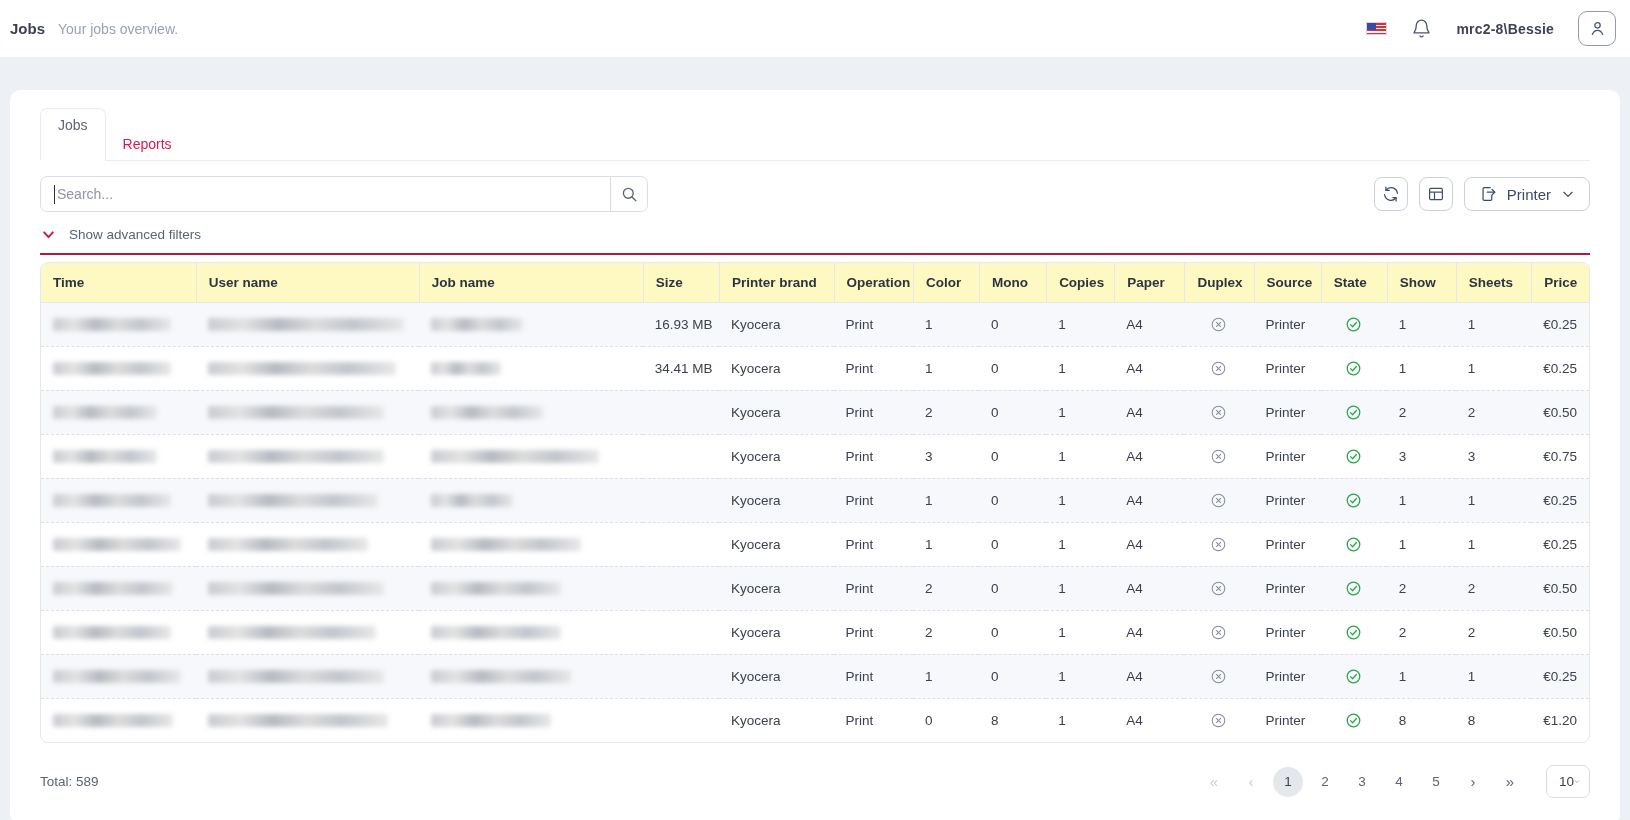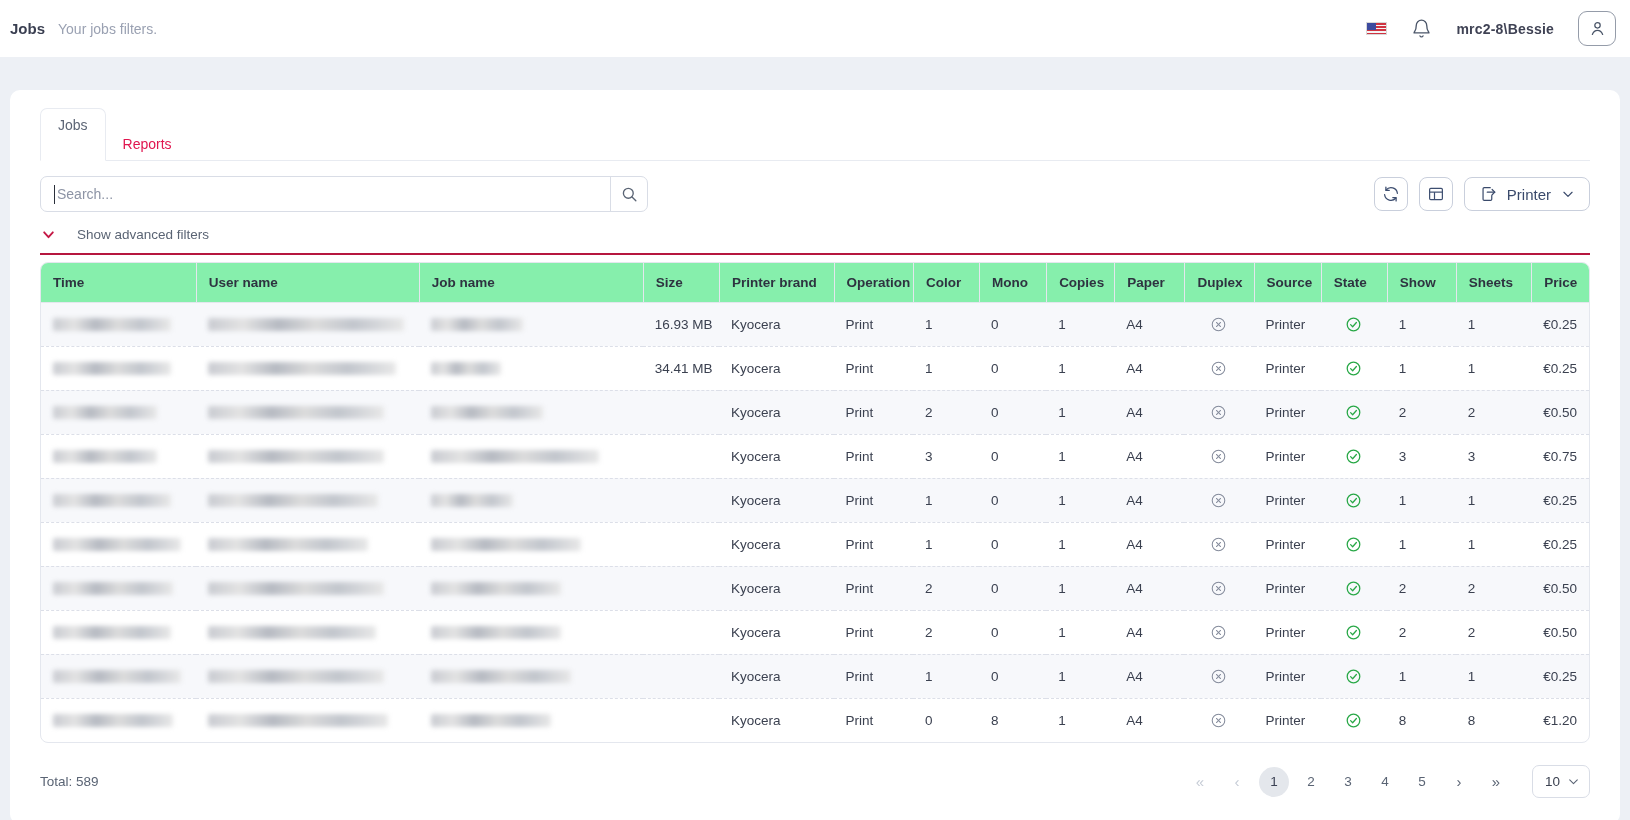--- a/index.html
+++ b/index.html
@@ -50,58 +50,58 @@
   .caret { position:absolute; left:13px; top:8px; width:1px; height:19px; background:#2a2f3a; }
   .search-btn { width:37px; border:none; border-left:1px solid #d9dde6; background:transparent;
     display:flex; align-items:center; justify-content:center; color:#5a6474; cursor:pointer; border-radius:0 7px 7px 0; }
   .toolbar-actions { display:flex; gap:11px; align-items:center; }
   .icon-btn { width:34px; height:34px; border:1px solid #c9cfdc; border-radius:8px; background:#fff;
     display:flex; align-items:center; justify-content:center; color:#3d4e70; cursor:pointer; }
   .export-btn { height:34px; border:1px solid #c9cfdc; border-radius:8px; background:#fff; cursor:pointer;
     display:flex; align-items:center; gap:10px; padding:0 14px; font-size:15px; color:#3a4a6b;
     font-family:"Liberation Sans",sans-serif; }
   
-  .filters-toggle { margin:15px 0 0 2px; display:flex; align-items:center; gap:22px;
+  .filters-toggle { margin:15px 0 0 2px; display:flex; align-items:center; gap:14px;
     font-size:13.5px; color:#5a6474; cursor:pointer; }
   .red-divider { margin-top:11px; border-bottom:2px solid #b6173f; }
   
   .table-wrap { margin-top:7px; border:1px solid #e4e7ee; border-radius:8px; overflow:hidden; }
   table { width:100%; border-collapse:separate; border-spacing:0; table-layout:fixed; }
   thead th { padding: 12px 12px; font-size:13.5px; font-weight:700; color:#2e3340; text-align:left;
-    background:#86efac; border-bottom:1px solid #e4e7ee; white-space:nowrap; overflow:hidden; }
+    background:#fef9c3; border-bottom:1px solid #e4e7ee; white-space:nowrap; overflow:hidden; }
   thead th + th { border-left:1px solid #e4e7ee; }
   tbody td { padding: 13px 12px; font-size:13.5px; color:#3b4150; white-space:nowrap; overflow:hidden; }
   tbody tr + tr td { border-top:1px dashed #dcdfe8; }
   tbody tr:nth-child(odd) { background:#f7f8fb; }
   td.right, th.right { text-align:right; }
   td.center, th.center { text-align:center; }
   .redact { height:13px; border-radius:2px; filter:blur(2.6px);
     background:linear-gradient(90deg,#c9cbd1,#e3e3e3 18%,#b6bac2 36%,#dcdcdc 55%,#c2c6cd 74%,#e8e8e8 100%); }
   .dup-icon, .ok-icon { display:inline-flex; vertical-align:middle; }
   
   .table-footer { display:flex; align-items:center; justify-content:space-between; padding:22px 0 26px 0; }
   .total-label { font-size:13.5px; color:#5a6474; }
   .pagination { display:flex; align-items:center; gap:7px; font-size:13.5px; }
   .page-nav { width:30px; height:30px; display:flex; align-items:center; justify-content:center;
     color:#5a6474; font-size:15px; cursor:pointer; user-select:none; }
   .page-nav.disabled { color:#c6ccd6; cursor:default; }
   .page-num { width:30px; height:30px; border-radius:50%; display:flex; align-items:center; justify-content:center;
     color:#5a6474; cursor:pointer; }
   .page-num.active { background:#e4e7ec; color:#3c4254; }
-  .page-size-select { width:58px; height:33px; border:1px solid #d9dde6; border-radius:7px; background:#fff;
+  .page-size-select { width:44px; height:33px; border:1px solid #d9dde6; border-radius:7px; background:#fff;
     display:flex; align-items:center; justify-content:space-between; padding:0 9px 0 12px;
     margin-left:14px; color:#3b4150; cursor:pointer; }
 </style>
 </head>
 <body>
 
 <header class="topbar">
   <div class="title-group">
     <span class="page-title">Jobs</span>
-    <span class="page-subtitle">Your jobs filters.</span>
+    <span class="page-subtitle">Your jobs overview.</span>
   </div>
   <div class="topbar-right">
     <span class="flag"></span>
     <span class="bell">
       <svg width="21" height="21" viewBox="0 0 24 24" fill="none" stroke="currentColor" stroke-width="1.5" stroke-linecap="round" stroke-linejoin="round">
         <path d="M18 8.5a6 6 0 1 0-12 0c0 6.5-2.5 7-2.5 8.5h17c0-1.5-2.5-2-2.5-8.5z"></path>
         <path d="M10.3 20.5a1.9 1.9 0 0 0 3.4 0"></path>
       </svg>
     </span>
     <span class="username">mrc2-8\Bessie</span>

